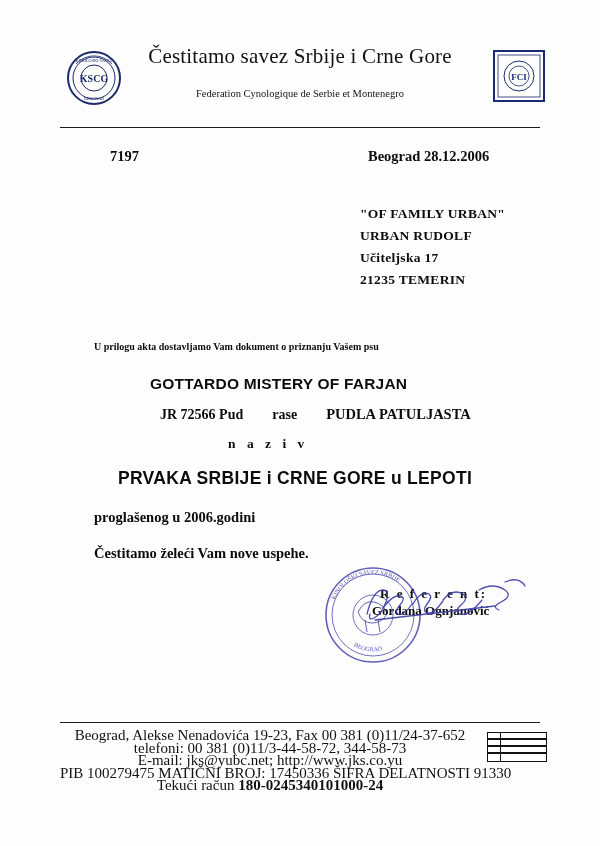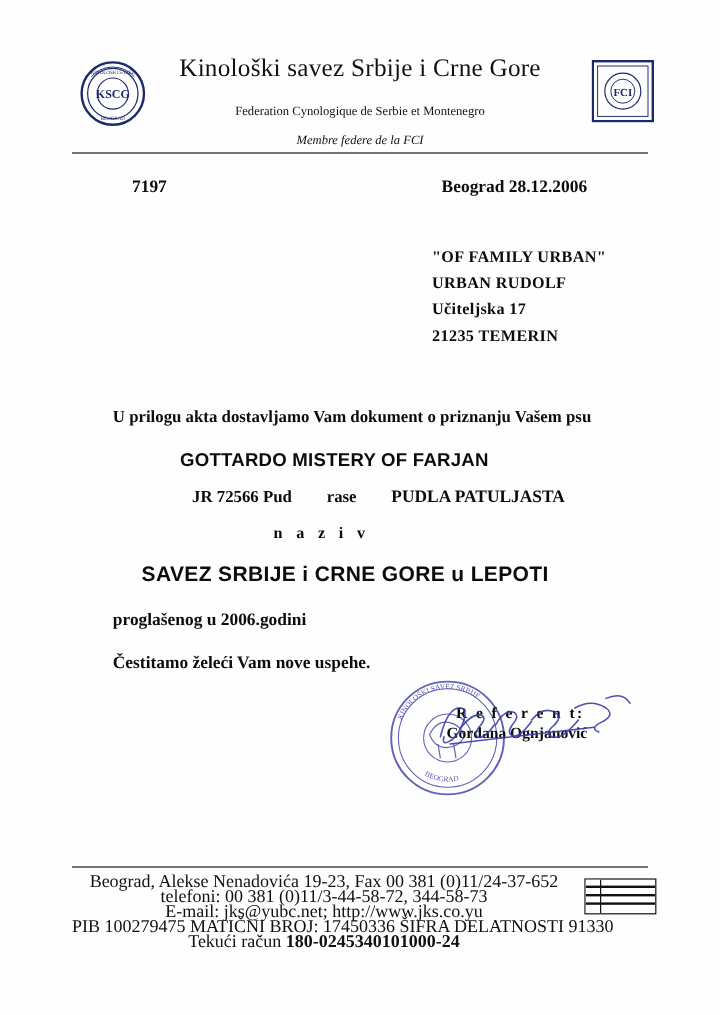--- a/index.html
+++ b/index.html
@@ -119,21 +119,21 @@
   }
   .address div { white-space: nowrap; }
 
   
   .intro {
     position: absolute;
     left: 94px;
     top: 341px;
     font-family: "Liberation Serif", serif;
     font-weight: bold;
-    font-size: 14px;
+    font-size: 10px;
     white-space: nowrap;
   }
   .dogname {
     position: absolute;
     left: 150px;
     top: 375px;
     font-family: "Liberation Sans", sans-serif;
     font-weight: bold;
     font-size: 15.5px;
     letter-spacing: 0.2px;
@@ -296,23 +296,22 @@
         <circle cx="28" cy="28" r="21" fill="none" stroke="#1b2a6b" stroke-width="1"></circle>
         <circle cx="28" cy="28" r="13" fill="none" stroke="#1b2a6b" stroke-width="1"></circle>
         <text x="28" y="32" font-family="Liberation Serif, serif" font-size="10" font-weight="bold" fill="#1b2a6b" text-anchor="middle">KSCG</text>
         <path d="M10 14 A24 24 0 0 1 46 14" fill="none" stroke="#1b2a6b" stroke-width="0.8"></path>
         <text x="28" y="12" font-family="Liberation Serif, serif" font-size="4.2" fill="#1b2a6b" text-anchor="middle">KINOLOSKI SAVEZ</text>
         <text x="28" y="50" font-family="Liberation Serif, serif" font-size="4.2" fill="#1b2a6b" text-anchor="middle">BEOGRAD</text>
       </svg>
     </div>
 
     <div class="header-center">
-      <div class="org-title">Kinološki savez Srbije i Crne Gore</div>
+      <div class="org-title">Čestitamo savez Srbije i Crne Gore</div>
       <div class="org-subtitle">Federation Cynologique de Serbie et Montenegro</div>
-      <div class="org-member">Membre federe de la FCI</div>
     </div>
 
     <div class="logo-right">
       <svg viewBox="0 0 52 52" width="52" height="52">
         <rect x="1" y="1" width="50" height="50" fill="none" stroke="#1b2a6b" stroke-width="2"></rect>
         <rect x="5" y="5" width="42" height="42" fill="none" stroke="#1b2a6b" stroke-width="0.8"></rect>
         <circle cx="26" cy="26" r="15" fill="none" stroke="#1b2a6b" stroke-width="1"></circle>
         <circle cx="26" cy="26" r="10" fill="none" stroke="#1b2a6b" stroke-width="0.8"></circle>
         <text x="26" y="30" font-family="Liberation Serif, serif" font-size="9" font-weight="bold" fill="#1b2a6b" text-anchor="middle">FCI</text>
       </svg>
@@ -338,21 +337,21 @@
   <div class="regline">
     <span>JR 72566 Pud</span>
     <span class="gap"></span>
     <span>rase</span>
     <span class="gap"></span>
     <span class="breed">PUDLA PATULJASTA</span>
   </div>
 
   <div class="nazivword">n a z i v</div>
 
-  <div class="titleline">SAVEZ   SRBIJE i CRNE GORE   u  LEPOTI</div>
+  <div class="titleline">PRVAKA   SRBIJE i CRNE GORE   u  LEPOTI</div>
 
   <div class="yearline">proglašenog u  2006.godini</div>
 
   <div class="congrats">Čestitamo želeći Vam nove uspehe.</div>
 
   <div class="stamp">
     <svg viewBox="0 0 110 110" width="110" height="110">
       <g opacity="0.8" stroke="#3b3ba8" fill="none">
         <circle cx="55" cy="55" r="47" stroke-width="1.6"></circle>
         <circle cx="55" cy="55" r="41" stroke-width="0.9"></circle>

